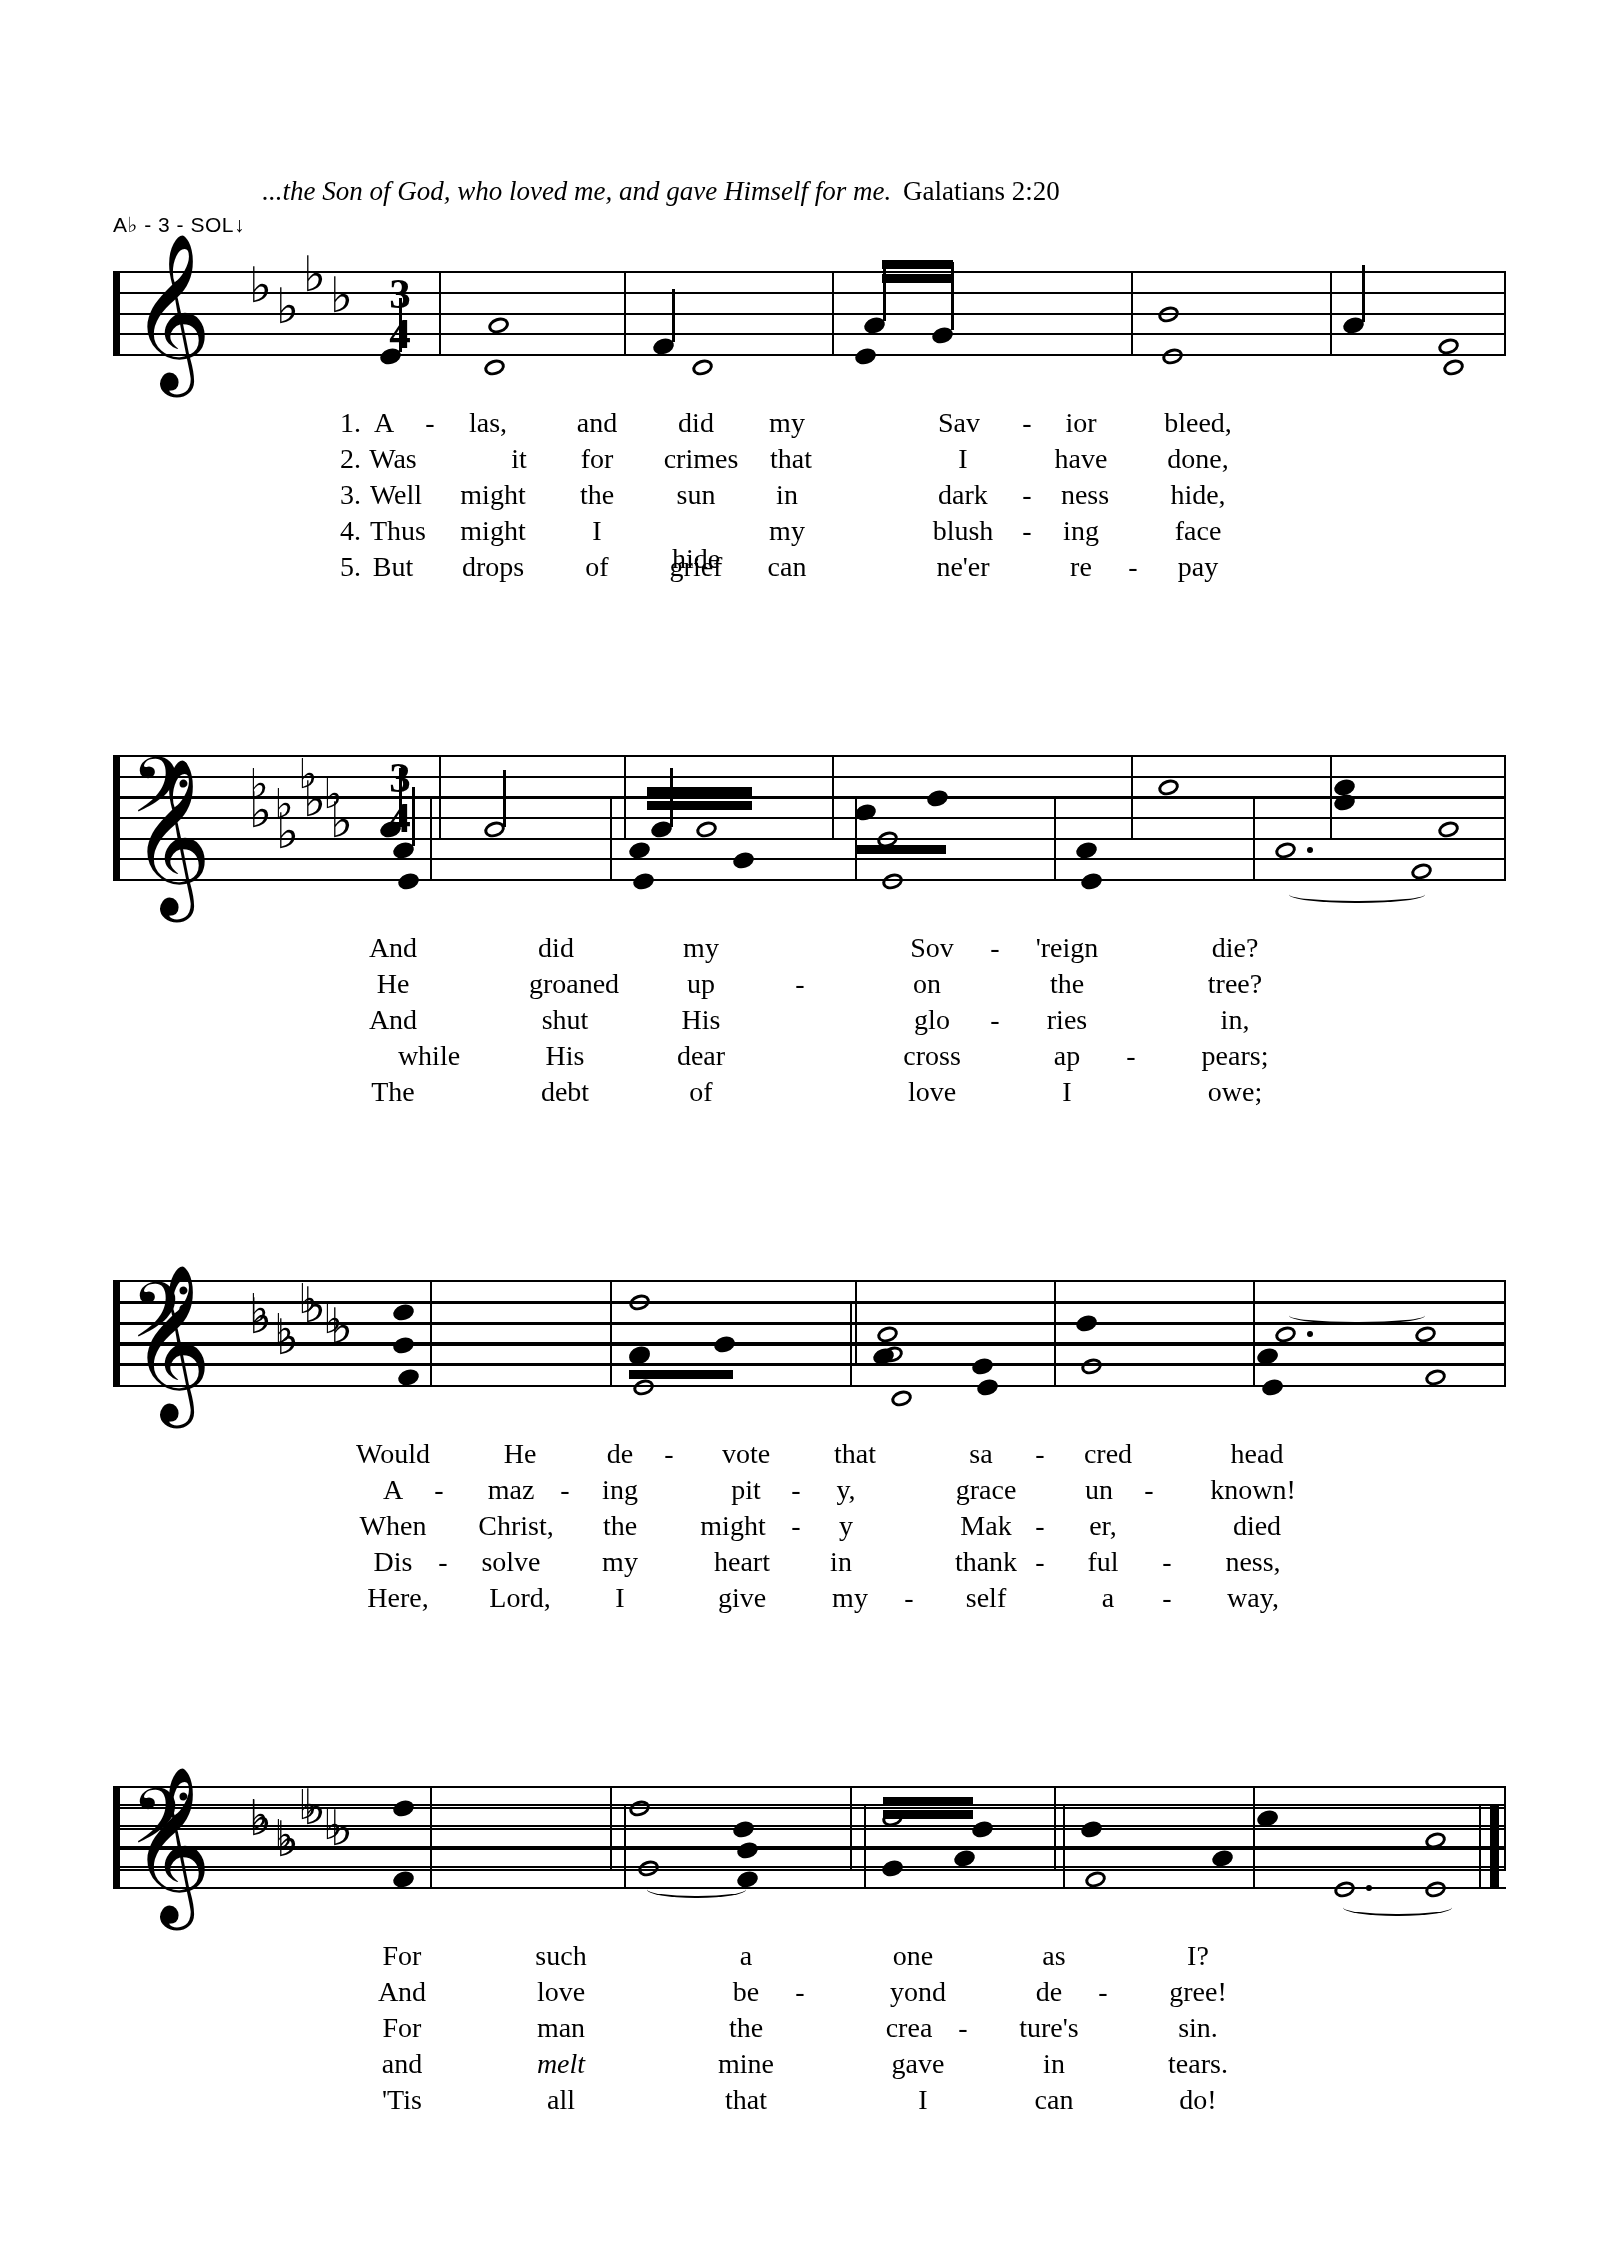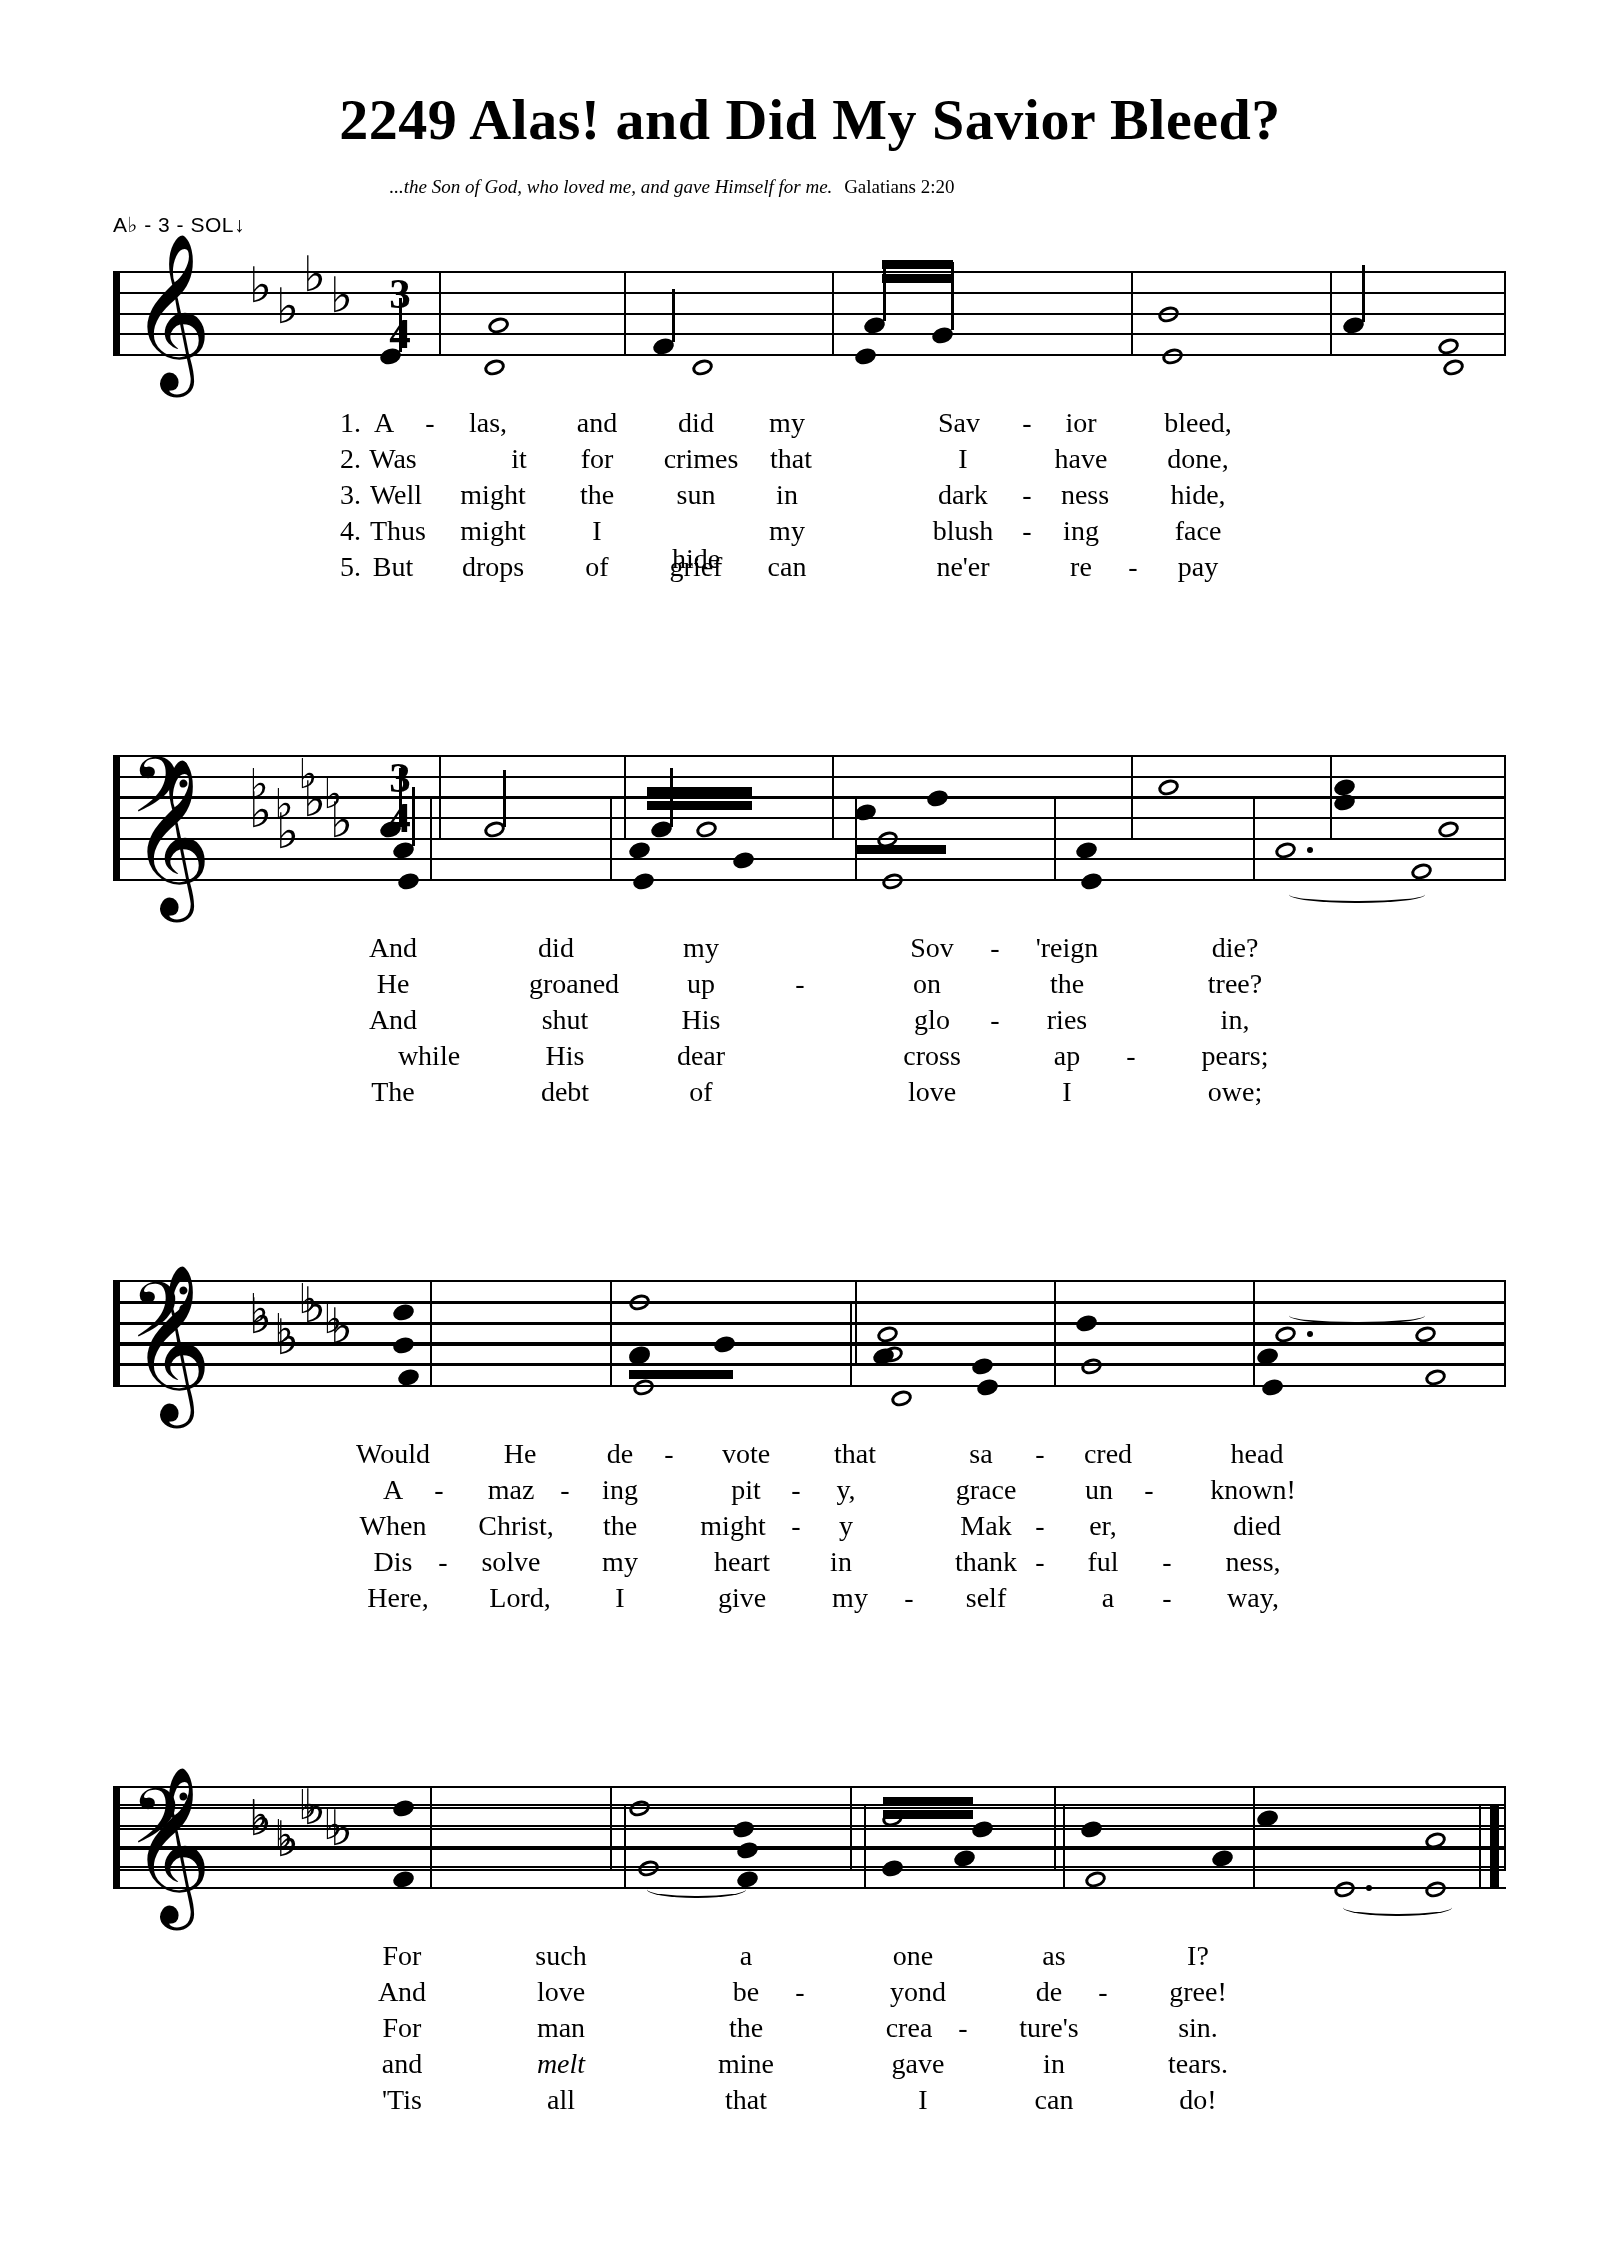--- a/index.html
+++ b/index.html
@@ -31,24 +31,24 @@
     width: 1620px;
     text-align: center;
     font-family: "Liberation Serif", serif;
     font-weight: bold;
     font-size: 58px;
     letter-spacing: 0.5px;
   }
   .scripture {
     position: absolute;
     top: 176px;
-    left: 16px;
+    left: 5px;
     width: 1312px;
     text-align: center;
-    font-size: 19px;
+    font-size: 27px;
   }
   .scripture .italic {
     font-style: italic;
   }
   .scripture .ref {
     font-style: normal;
     padding-left: 11.8px;
   }
   .keyline {
     position: absolute;
@@ -189,21 +189,20 @@
     position: absolute;
     text-align: right;
     transform: none;
   }
 </style>
 </head>
 <body>
 
 <div class="page">
 
-  <div class="title">2249 Alas! and Did My Savior Bleed?</div>
 
   <div class="scripture">
     <span class="italic">...the Son of God, who loved me, and gave Himself for me.</span><span class="ref">Galatians 2:20</span>
   </div>
 
   <div class="keyline">A♭ - 3 - SOL↓</div>
 
   <div class="system" style="top:271px;">
 
     <div class="staff">

